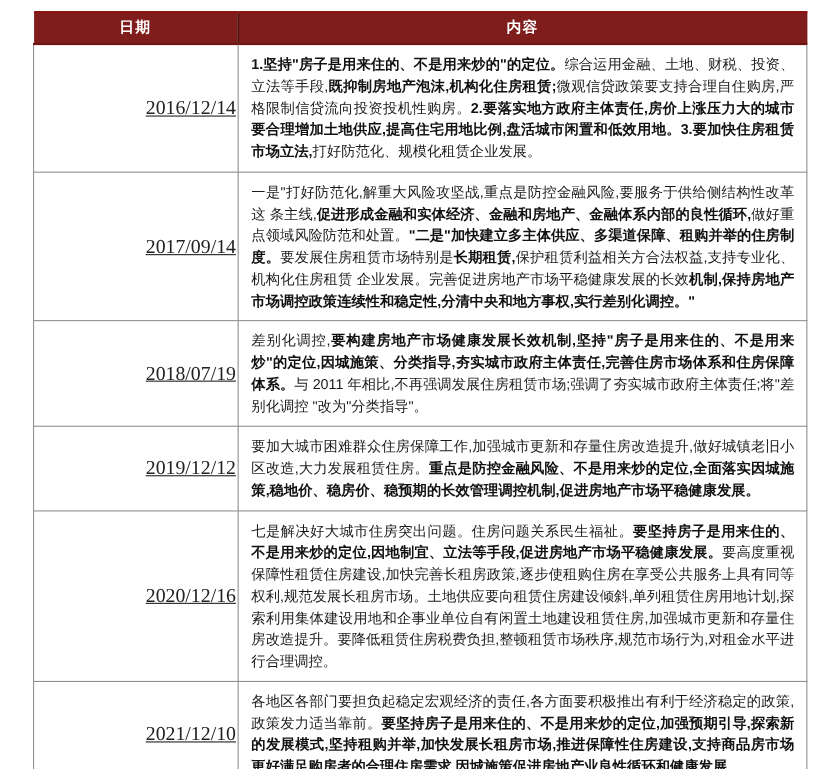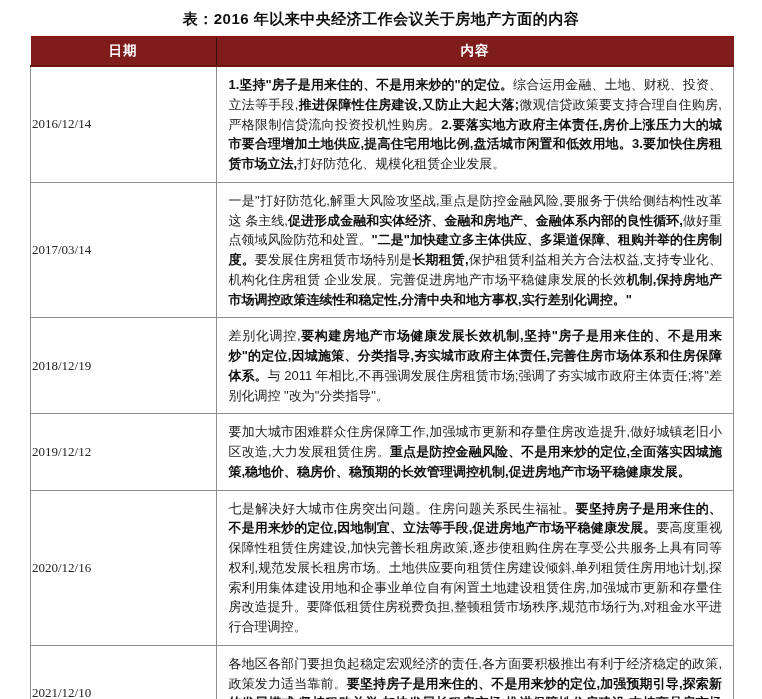--- a/index.html
+++ b/index.html
@@ -46,61 +46,61 @@
     letter-spacing: 1px;
   }
   table.content-table th.col-date { width: 185px; border-right: 1px solid #3a0d0d; }
   table.content-table td {
     border: 1px solid #8f8f8f;
     vertical-align: middle;
   }
   table.content-table tr:last-child td { border-bottom: 1.5px solid #3a3a3a; }
   td.date-cell {
     width: 185px;
-    text-align: left;
+    text-align: right;
     font-family: "Liberation Serif", serif;
-    font-size: 13px;
+    font-size: 18px;
     color: #222222;
     border-left: 1px solid #8f8f8f;
+    text-decoration: underline;
   }
   td.content-cell {
     padding: 8px 11px 8px 12px;
     font-size: 13px;
     line-height: 1.52;
     text-align: justify;
     color: #1a1a1a;
     border-right: 1px solid #8f8f8f;
   }
   td.content-cell .seg-bold { font-weight: bold; color: #111111; }
 </style>
 </head>
 <body>
 
 <div class="page">
 
-  <div class="title">表：2016 年以来中央经济工作会议关于房地产方面的内容</div>
 
   <table class="content-table">
     <thead>
       <tr>
         <th class="col-date">日期</th>
         <th class="col-content">内容</th>
       </tr>
     </thead>
     <tbody id="table-body">
         <tr>
           <td class="date-cell">2016/12/14</td>
-          <td class="content-cell"><span class="seg-bold">1.坚持"房子是用来住的、不是用来炒的"的定位。</span><span>综合运用金融、土地、财税、投资、立法等手段,</span><span class="seg-bold">推进保障性住房建设,又防止大起大落;</span><span>微观信贷政策要支持合理自住购房,严格限制信贷流向投资投机性购房。</span><span class="seg-bold">2.要落实地方政府主体责任,房价上涨压力大的城市要合理增加土地供应,提高住宅用地比例,盘活城市闲置和低效用地。3.要加快住房租赁市场立法,</span><span>打好防范化、规模化租赁企业发展。</span></td>
+          <td class="content-cell"><span class="seg-bold">1.坚持"房子是用来住的、不是用来炒的"的定位。</span><span>综合运用金融、土地、财税、投资、立法等手段,</span><span class="seg-bold">既抑制房地产泡沫,机构化住房租赁;</span><span>微观信贷政策要支持合理自住购房,严格限制信贷流向投资投机性购房。</span><span class="seg-bold">2.要落实地方政府主体责任,房价上涨压力大的城市要合理增加土地供应,提高住宅用地比例,盘活城市闲置和低效用地。3.要加快住房租赁市场立法,</span><span>打好防范化、规模化租赁企业发展。</span></td>
         </tr>
         <tr>
-          <td class="date-cell">2017/03/14</td>
+          <td class="date-cell">2017/09/14</td>
           <td class="content-cell"><span>一是"打好防范化,解重大风险攻坚战,重点是防控金融风险,要服务于供给侧结构性改革这 条主线,</span><span class="seg-bold">促进形成金融和实体经济、金融和房地产、金融体系内部的良性循环,</span><span>做好重点领域风险防范和处置。</span><span class="seg-bold">"二是"加快建立多主体供应、多渠道保障、租购并举的住房制度。</span><span>要发展住房租赁市场特别是</span><span class="seg-bold">长期租赁,</span><span>保护租赁利益相关方合法权益,支持专业化、机构化住房租赁 企业发展。完善促进房地产市场平稳健康发展的长效</span><span class="seg-bold">机制,保持房地产市场调控政策连续性和稳定性,分清中央和地方事权,实行差别化调控。"</span></td>
         </tr>
         <tr>
-          <td class="date-cell">2018/12/19</td>
+          <td class="date-cell">2018/07/19</td>
           <td class="content-cell"><span>差别化调控,</span><span class="seg-bold">要构建房地产市场健康发展长效机制,坚持"房子是用来住的、不是用来炒"的定位,因城施策、分类指导,夯实城市政府主体责任,完善住房市场体系和住房保障体系。</span><span>与 2011 年相比,不再强调发展住房租赁市场;强调了夯实城市政府主体责任;将"差别化调控 "改为"分类指导"。</span></td>
         </tr>
         <tr>
           <td class="date-cell">2019/12/12</td>
           <td class="content-cell"><span>要加大城市困难群众住房保障工作,加强城市更新和存量住房改造提升,做好城镇老旧小区改造,大力发展租赁住房。</span><span class="seg-bold">重点是防控金融风险、不是用来炒的定位,全面落实因城施策,稳地价、稳房价、稳预期的长效管理调控机制,促进房地产市场平稳健康发展。</span></td>
         </tr>
         <tr>
           <td class="date-cell">2020/12/16</td>
           <td class="content-cell"><span>七是解决好大城市住房突出问题。住房问题关系民生福祉。</span><span class="seg-bold">要坚持房子是用来住的、不是用来炒的定位,因地制宜、立法等手段,促进房地产市场平稳健康发展。</span><span>要高度重视保障性租赁住房建设,加快完善长租房政策,逐步使租购住房在享受公共服务上具有同等权利,规范发展长租房市场。土地供应要向租赁住房建设倾斜,单列租赁住房用地计划,探索利用集体建设用地和企事业单位自有闲置土地建设租赁住房,加强城市更新和存量住房改造提升。要降低租赁住房税费负担,整顿租赁市场秩序,规范市场行为,对租金水平进行合理调控。</span></td>
         </tr>

